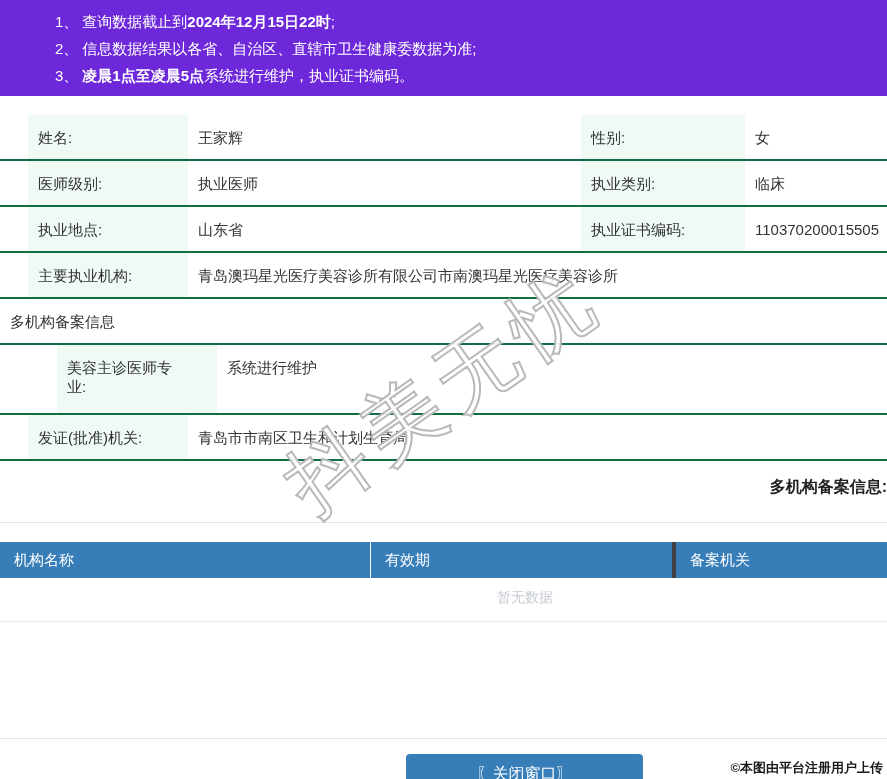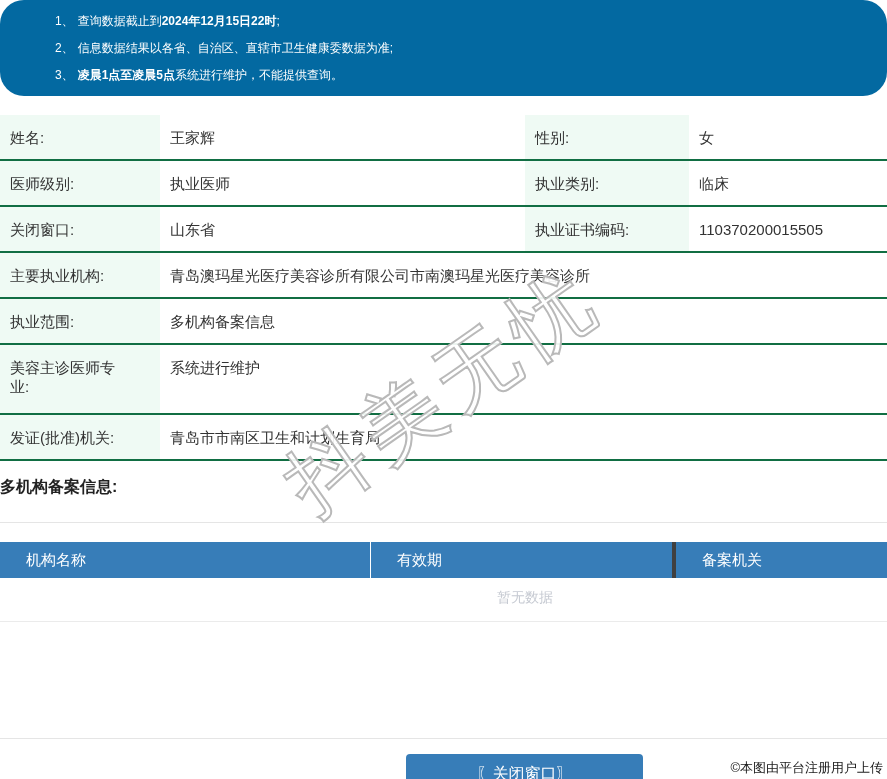--- a/index.html
+++ b/index.html
@@ -4,56 +4,56 @@
 <style>
   html,body{margin:0;padding:0;}
   body{
     width:887px;height:779px;overflow:hidden;position:relative;
     background:#ffffff;
     font-family:"Liberation Sans","DejaVu Sans",sans-serif;
     color:#333;
   }
   
   .notice{
-    background:#0369a1;color:#ffffff;height:96px;box-sizing:border-box;
-    padding:8px 10px 0 55px;font-size:12px;border-radius:24px;
+    background:#6d28d9;color:#ffffff;height:96px;box-sizing:border-box;
+    padding:8px 10px 0 55px;font-size:15px;
   }
   .notice-line{line-height:27px;white-space:nowrap;}
   .notice-line b{font-weight:bold;}
   .notice-num{margin-right:4px;}
   
   .info-table{margin-top:19px;}
   .row{display:flex;border-bottom:2px solid #116e43;min-height:46px;box-sizing:border-box;align-items:stretch;}
-  .row.tall{min-height:70px;}
+  .row.tall{min-height:70px;padding-left:29px;}
   .cell{box-sizing:border-box;padding:14px 10px 0 10px;font-size:15px;color:#333;}
-  .label{background:#effaf4;width:160px;flex:0 0 160px;}
+  .label{background:#effaf4;width:160px;flex:0 0 160px;margin-left:28px;}
   .label.l2{width:164px;flex:0 0 164px;}
   .v1{width:365px;flex:0 0 365px;}
   .v2,.vfull{flex:1 1 auto;}
   .narrow{display:inline-block;max-width:110px;}
   
-  .section-title{text-align:left;font-size:16px;font-weight:bold;color:#222;margin-top:16px;line-height:19px;}
+  .section-title{text-align:right;font-size:16px;font-weight:bold;color:#222;margin-top:16px;line-height:19px;}
   .hr1{border-bottom:1px solid #e5e5e5;margin-top:26px;}
   .org-header{margin-top:19px;height:36px;background:#377db8;display:flex;color:#fff;font-size:15px;line-height:36px;}
-  .org-col{box-sizing:border-box;padding-left:26px;overflow:hidden;}
+  .org-col{box-sizing:border-box;padding-left:14px;overflow:hidden;}
   .org-col1{width:371px;flex:0 0 371px;border-right:1px solid #ffffff;}
   .org-col2{width:305px;flex:0 0 305px;border-right:4px solid #404040;}
   .org-col3{flex:1 1 auto;}
   .empty-wrap{width:1050px;text-align:center;padding:10px 0 14px;border-bottom:1px solid #ebebeb;}
   .empty-text{font-size:14px;color:#c6cad2;}
   .spacer{height:116px;}
   .hr2{border-bottom:1px solid #e5e5e5;}
   
   .close-btn{
     display:block;margin:15px 0 0 406px;width:237px;height:40px;
     background:#377db8;color:#ffffff;font-size:16px;border:none;border-radius:4px;
     font-family:"Liberation Sans","DejaVu Sans",sans-serif;cursor:pointer;
   }
   .credit{
-    position:absolute;right:4px;bottom:2px;font-size:13px;font-weight:normal;color:#1a1a1a;
+    position:absolute;right:4px;bottom:2px;font-size:13px;font-weight:bold;color:#1a1a1a;
     text-shadow:-1px 0 #fff,1px 0 #fff,0 -1px #fff,0 1px #fff,-1px -1px #fff,1px 1px #fff,1px -1px #fff,-1px 1px #fff;
     z-index:9;
     margin-top:24px;
   }
   
   .watermark{
     position:absolute;left:444px;top:392px;z-index:5;
     transform:translate(-50%,-50%) rotate(-35deg);
     font-size:80px;letter-spacing:10px;white-space:nowrap;
     color:rgba(255,255,255,0.92);
@@ -62,53 +62,52 @@
   }
 </style>
 </head>
 <body>
 
 <div class="page">
 
   <div class="notice">
     <div class="notice-line"><span class="notice-num">1、</span><span>查询数据截止到</span><b>2024年12月15日22时</b><span>;</span></div>
     <div class="notice-line"><span class="notice-num">2、</span><span>信息数据结果以各省、自治区、直辖市卫生健康委数据为准;</span><b></b><span></span></div>
-    <div class="notice-line"><span class="notice-num">3、</span><span></span><b>凌晨1点至凌晨5点</b><span>系统进行维护，不能提供查询。</span></div>
+    <div class="notice-line"><span class="notice-num">3、</span><span></span><b>凌晨1点至凌晨5点</b><span>系统进行维护，执业证书编码。</span></div>
   </div>
 
   <div class="info-table">
 
     <div class="row">
       <div class="cell label l1">姓名:</div>
       <div class="cell v1">王家辉</div>
       <div class="cell label l2">性别:</div>
       <div class="cell v2">女</div>
     </div>
 
     <div class="row">
       <div class="cell label l1">医师级别:</div>
       <div class="cell v1">执业医师</div>
       <div class="cell label l2">执业类别:</div>
       <div class="cell v2">临床</div>
     </div>
 
     <div class="row">
-      <div class="cell label l1">关闭窗口:</div>
+      <div class="cell label l1">执业地点:</div>
       <div class="cell v1">山东省</div>
       <div class="cell label l2">执业证书编码:</div>
       <div class="cell v2">110370200015505</div>
     </div>
 
     <div class="row">
       <div class="cell label l1">主要执业机构:</div>
       <div class="cell vfull">青岛澳玛星光医疗美容诊所有限公司市南澳玛星光医疗美容诊所</div>
     </div>
 
     <div class="row">
-      <div class="cell label l1">执业范围:</div>
       <div class="cell vfull">多机构备案信息</div>
     </div>
 
     <div class="row tall">
       <div class="cell label l1"><span class="narrow">美容主诊医师专业:</span></div>
       <div class="cell vfull">系统进行维护</div>
     </div>
 
     <div class="row">
       <div class="cell label l1">发证(批准)机关:</div>

